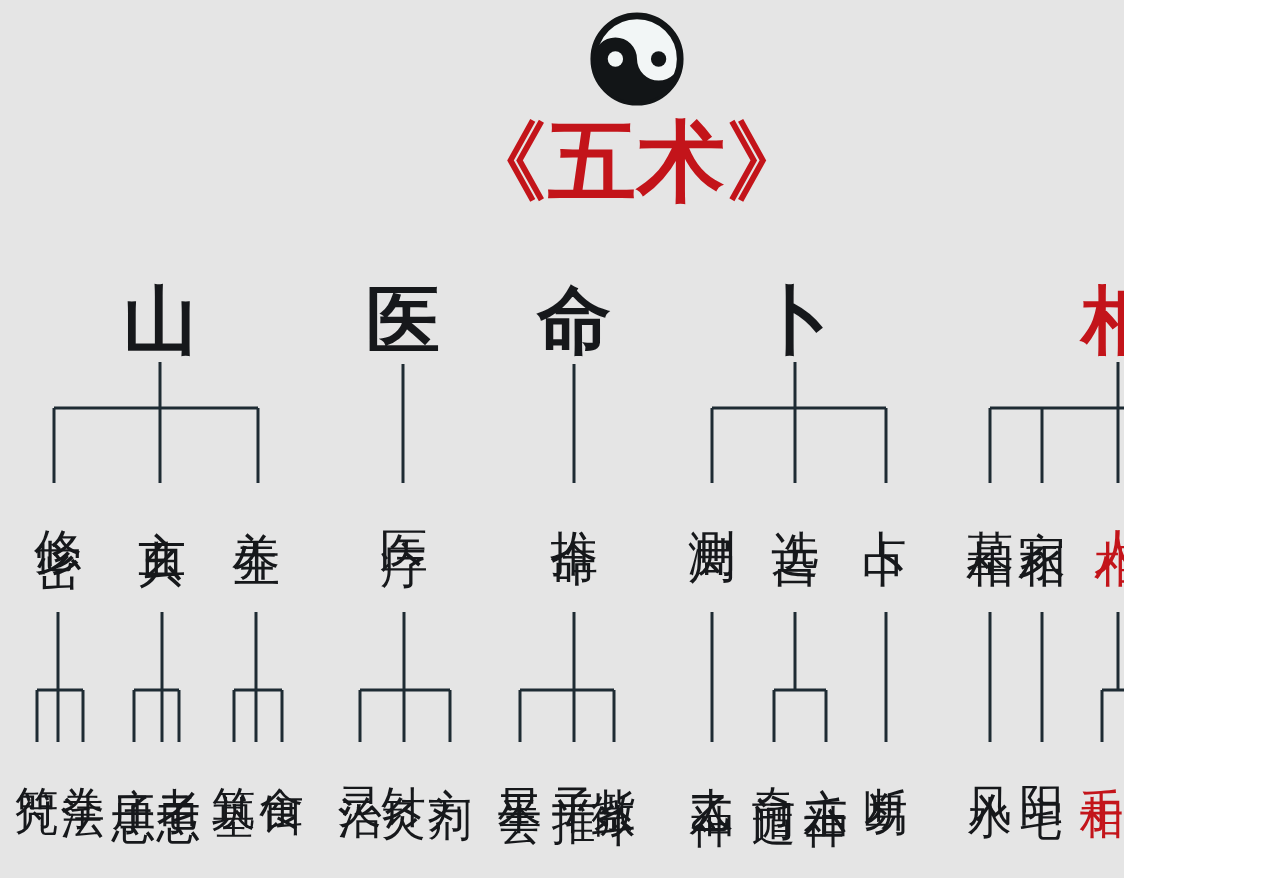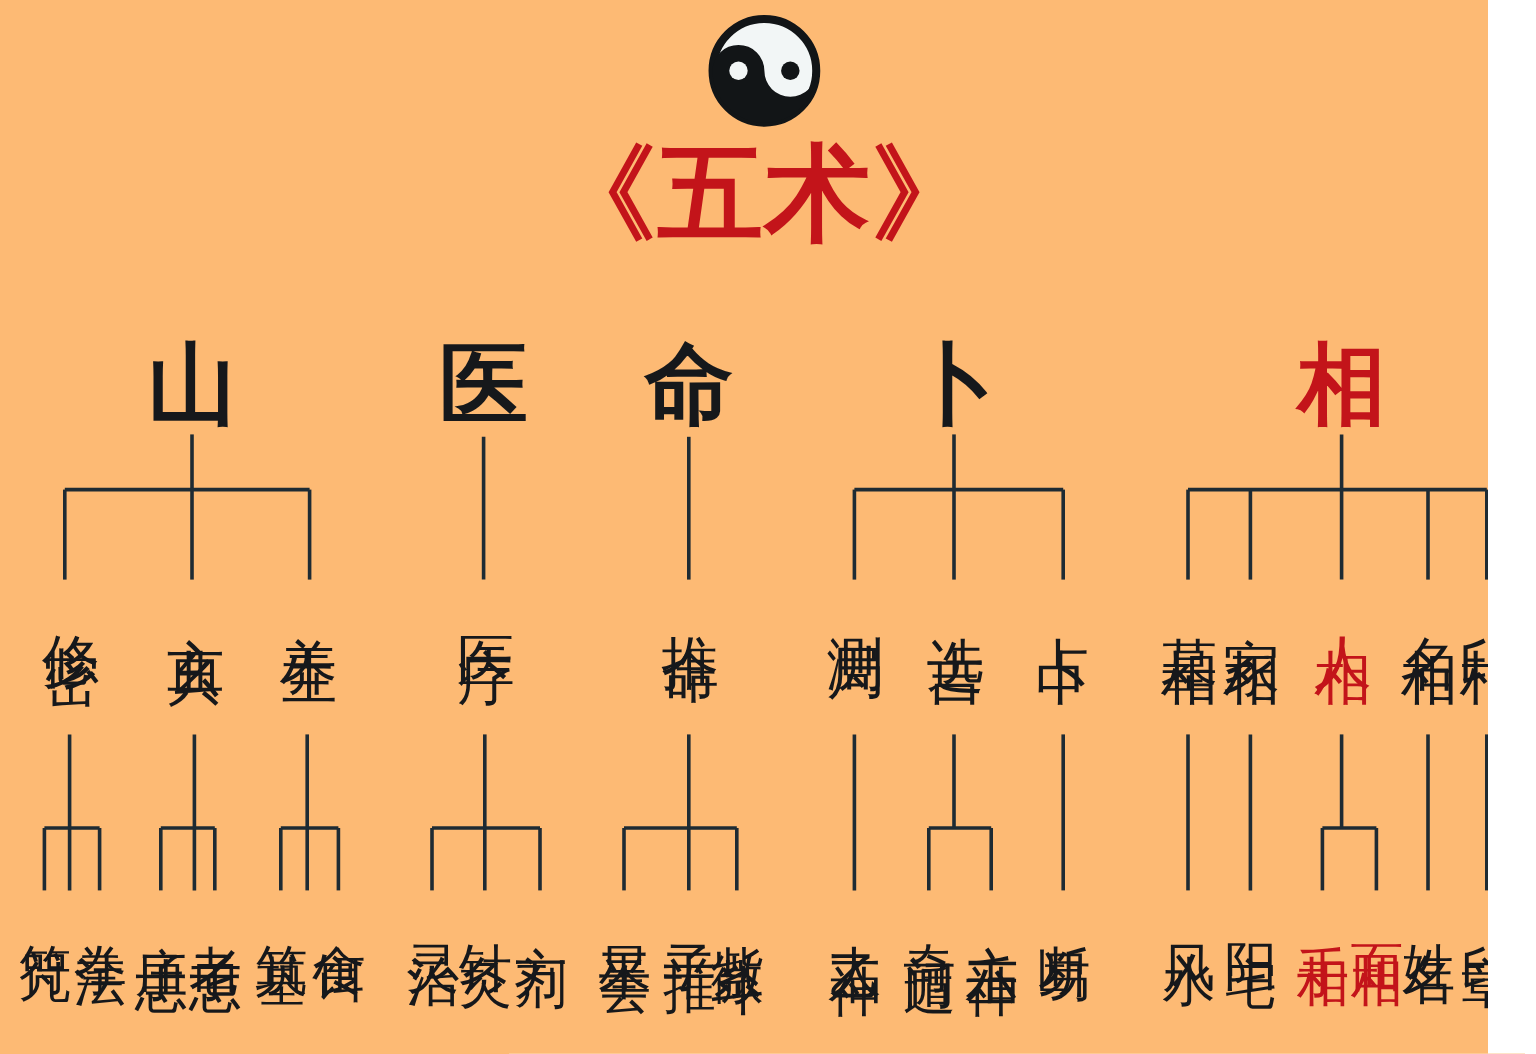--- a/index.html
+++ b/index.html
@@ -1,18 +1,18 @@
 <!DOCTYPE html>
 <html><head>
 <meta charset="utf-8">
 <style>
   html,body{margin:0;padding:0}
   .stage{
-    position:relative;width:1240px;height:878px;overflow:hidden;
-    background:#fdba74;color:#16181b;
+    position:relative;width:1124px;height:878px;overflow:hidden;
+    background:#e5e5e5;color:#16181b;
     font-family:"Liberation Sans","DejaVu Sans",sans-serif;
   }
   .lines{position:absolute;left:0;top:0;width:1280px;height:878px}
   .lines line{stroke:#1e2b33;stroke-width:3;stroke-linecap:butt}
   .taiji{position:absolute;left:589px;top:11px;width:96px;height:96px}
   .title{
     position:absolute;left:637px;top:116px;transform:translateX(-50%);
     font-size:88px;font-weight:bold;line-height:1.05;white-space:nowrap;
     color:#c3141a;letter-spacing:1px;
   }

